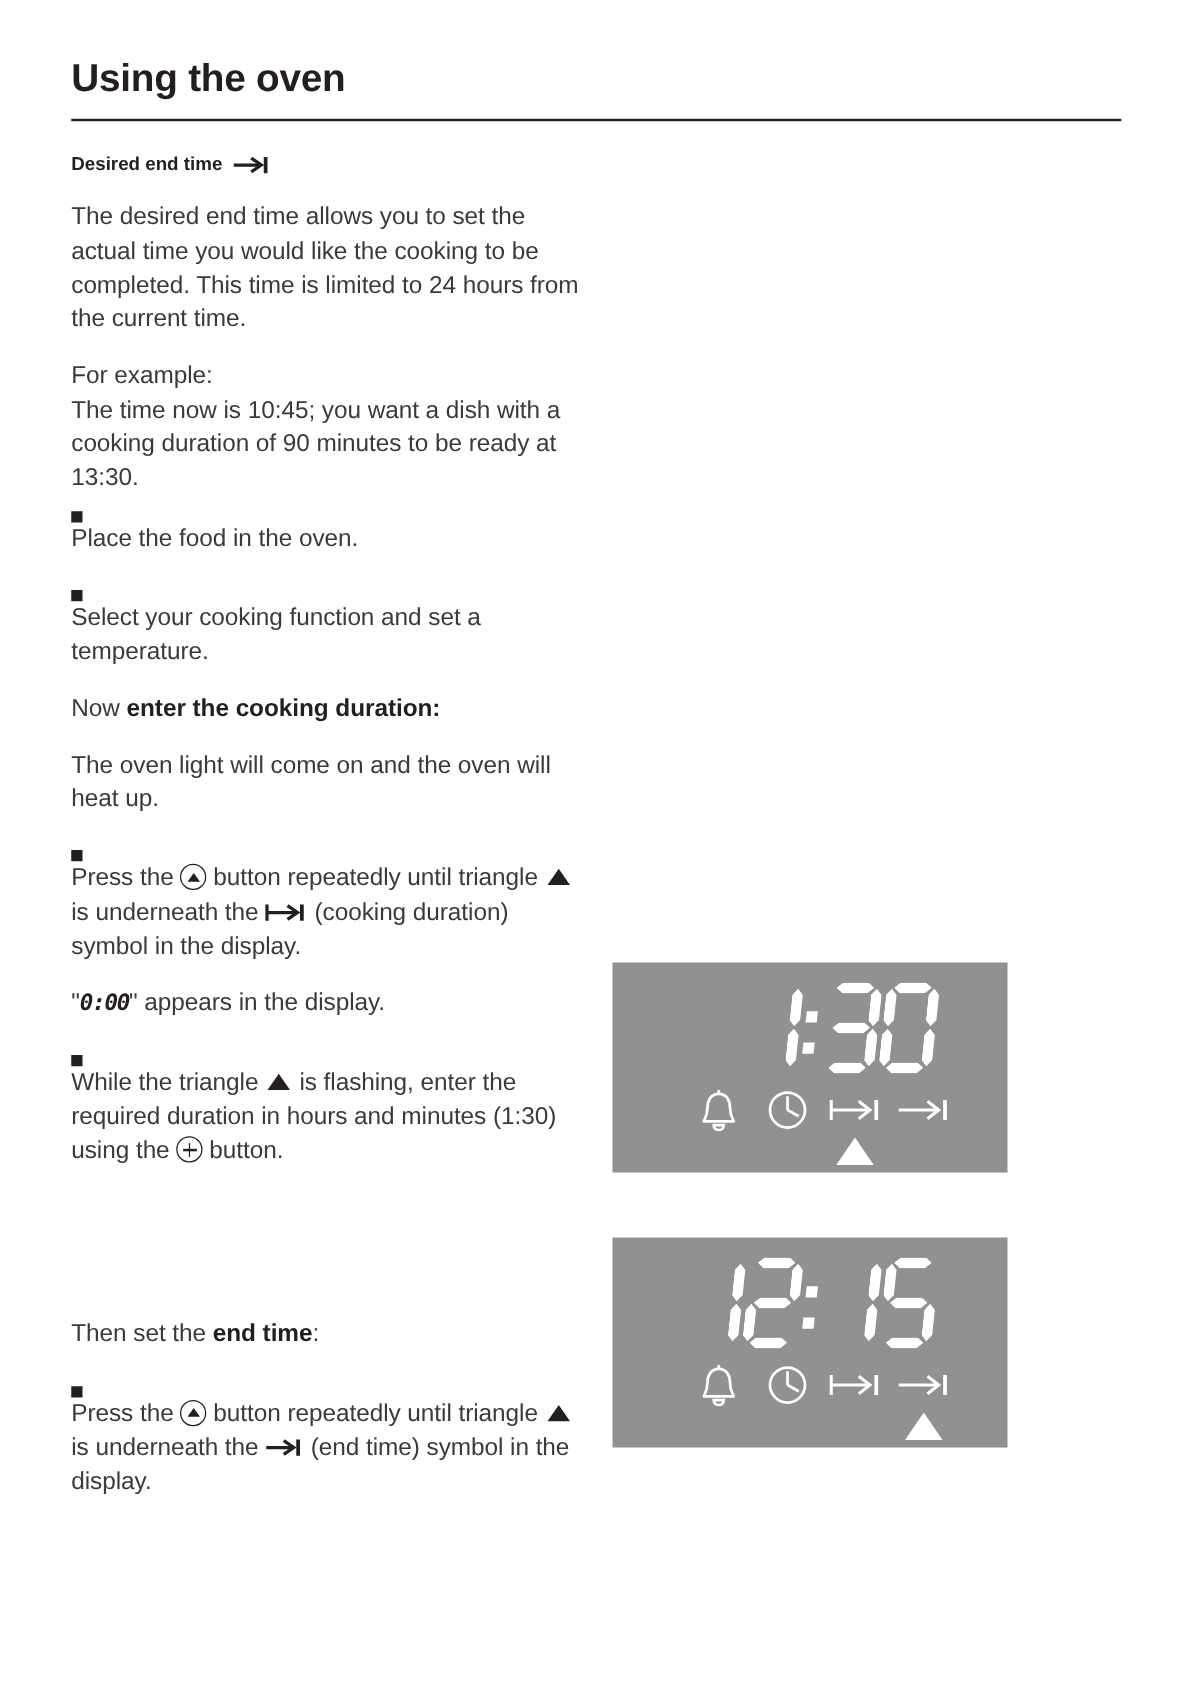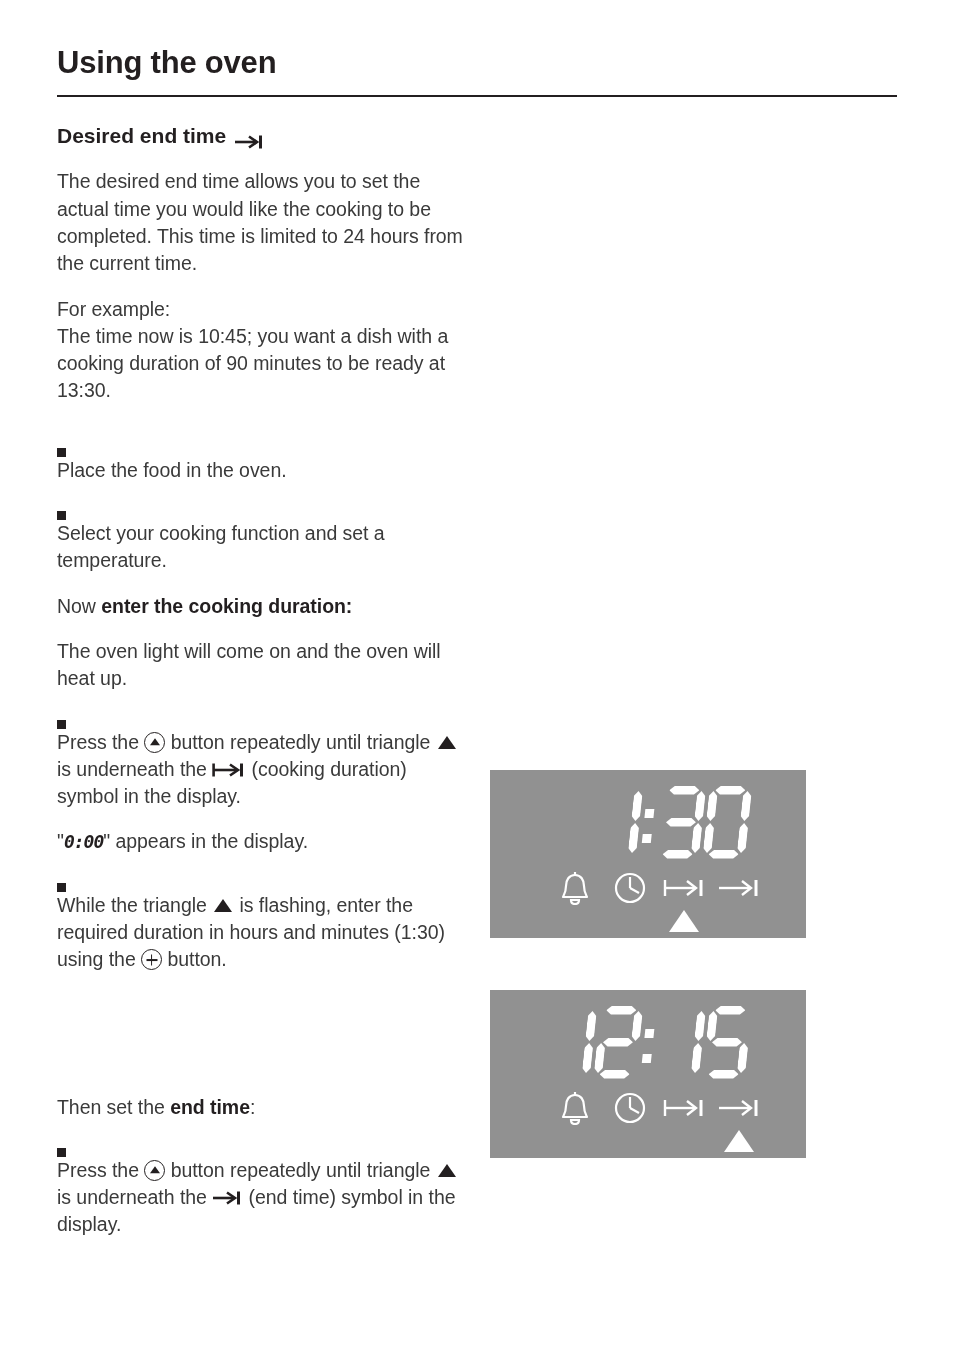--- a/index.html
+++ b/index.html
@@ -46,37 +46,37 @@
 
   
   .left-col {
     position: absolute;
     left: 57px;
     top: 122px;
     width: 412px;
   }
 
   .sec-head {
-    font-size: 21px;
+    font-size: 15px;
     font-weight: bold;
     line-height: 1.35;
     margin: 0 0 18px 0;
     display: flex;
-    align-items: flex-end;
+    align-items: center;
     gap: 8px;
   }
 
   p.body {
     font-size: 19.5px;
     line-height: 27.3px;
     margin: 0 0 18px 0;
     color: #3a3a3a;
     letter-spacing: -0.05px;
   }
-  p.body.tight { margin-bottom: 34px; }
+  p.body.tight { margin-bottom: 3px; }
 
   .bullet-item {
     display: flex;
     align-items: flex-start;
     font-size: 19.5px;
     line-height: 27.3px;
     color: #3a3a3a;
     margin: 0 0 18px 0;
     letter-spacing: -0.05px;
     flex-direction: column;

